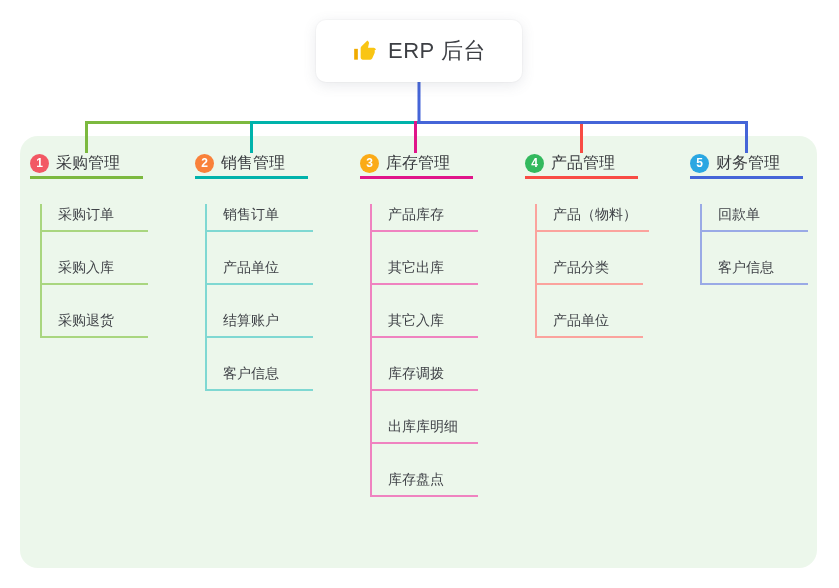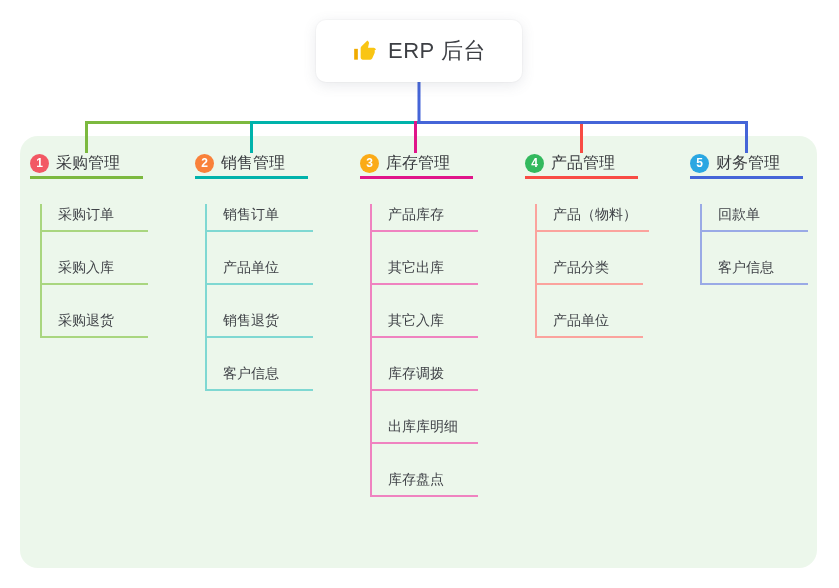--- a/index.html
+++ b/index.html
@@ -92,21 +92,21 @@
   </div>
 
   <div class="branch" style="left: 195px; --line: #00b3ab; --light: #7fd8d2; --badge: #f9813a;">
     <div class="branch-head">
       <span class="badge">2</span>
       <span class="branch-label">销售管理</span>
     </div>
     <div class="children">
       <div class="child">销售订单</div>
       <div class="child">产品单位</div>
-      <div class="child">销售退货</div>
+      <div class="child">结算账户</div>
       <div class="child">客户信息</div>
     </div>
   </div>
 
   <div class="branch" style="left: 360px; --line: #e0158a; --light: #ef83c0; --badge: #fbab17;">
     <div class="branch-head">
       <span class="badge">3</span>
       <span class="branch-label">库存管理</span>
     </div>
     <div class="children">

